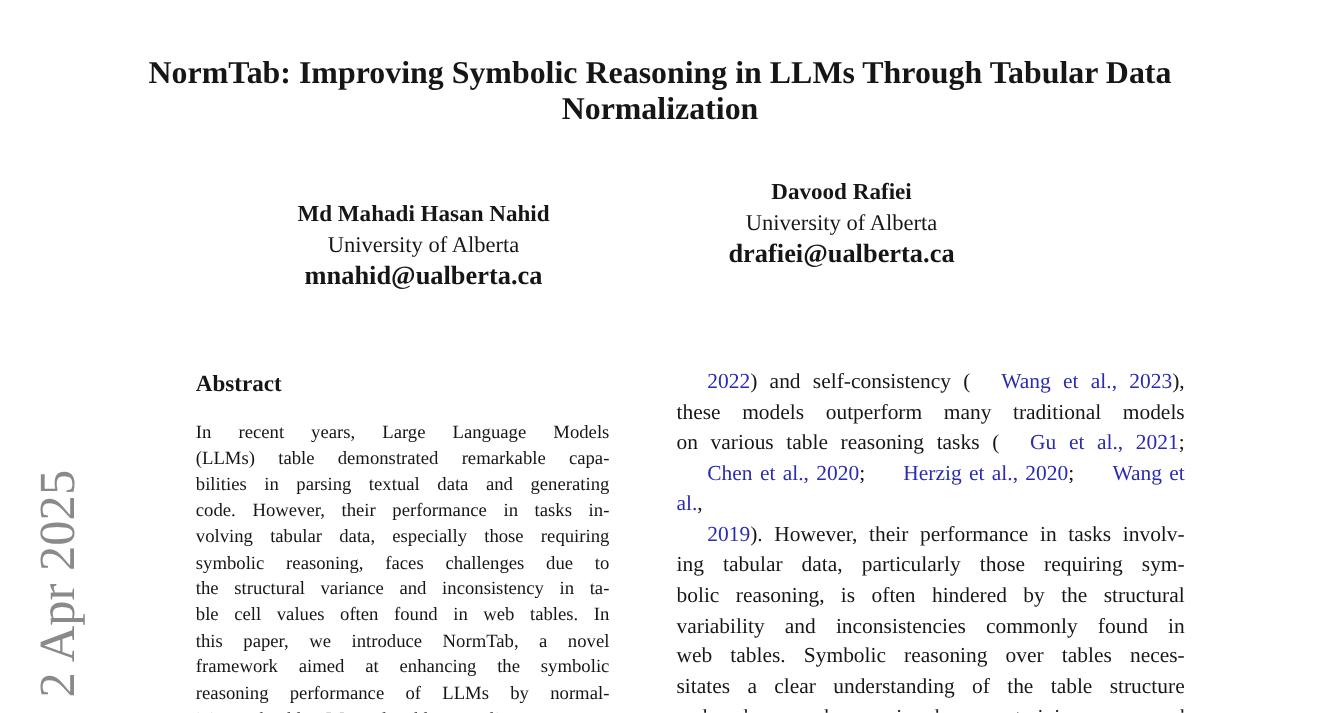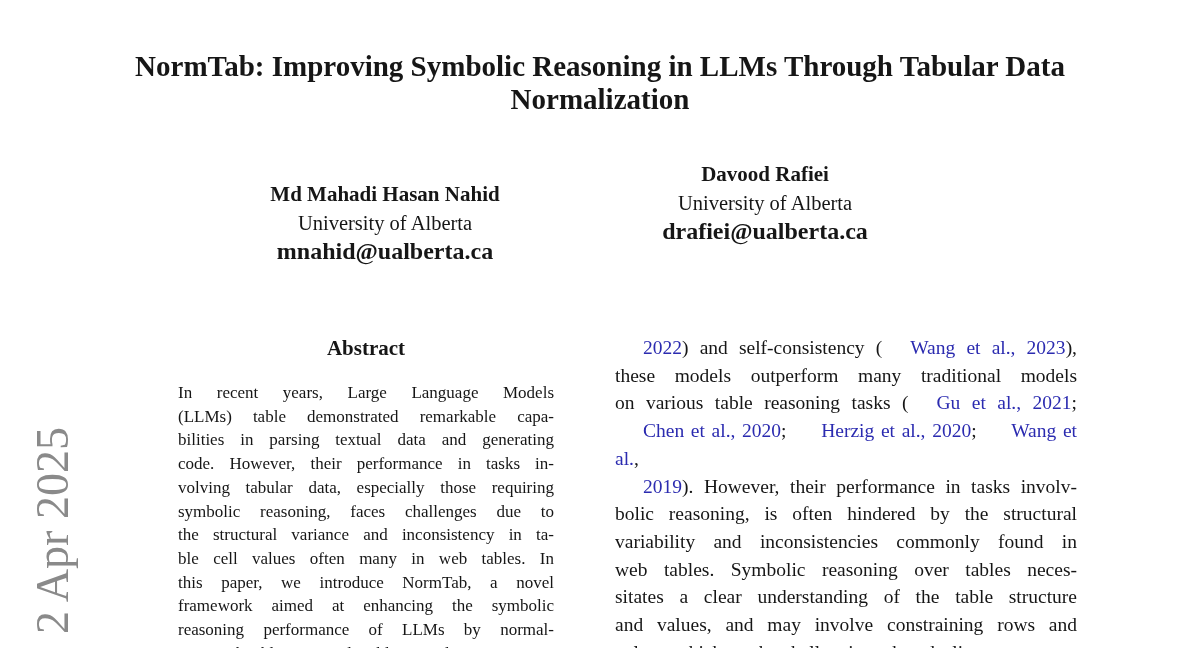--- a/index.html
+++ b/index.html
@@ -44,21 +44,21 @@
   .author-1 { left: 385px; margin-top: 20px; }
   .author-2 { left: 765px; }
   .author-name  { font-weight: bold; font-size: 21px; }
   .author-affil { font-size: 20.5px; }
   .author-email { font-size: 24px; font-weight: bold; }
 
   
   .abstract-heading {
     position: absolute;
     left: 178px; top: 336px; width: 376px;
-    text-align: center;
+    text-align: left;
     font-weight: bold;
     font-size: 21px;
   }
   .abstract-body {
     position: absolute;
     left: 178px; top: 381px; width: 376px;
     font-size: 17px;
     line-height: 23.7px;
   }
 
@@ -99,32 +99,33 @@
 <div class="abstract-heading">Abstract</div>
 
 <div class="abstract-body" id="abstract-body">
     <div class="tline"><span>In recent years, Large Language Models</span></div>
     <div class="tline"><span>(LLMs) table demonstrated remarkable capa-</span></div>
     <div class="tline"><span>bilities in parsing textual data and generating</span></div>
     <div class="tline"><span>code. However, their performance in tasks in-</span></div>
     <div class="tline"><span>volving tabular data, especially those requiring</span></div>
     <div class="tline"><span>symbolic reasoning, faces challenges due to</span></div>
     <div class="tline"><span>the structural variance and inconsistency in ta-</span></div>
-    <div class="tline"><span>ble cell values often many in web tables. In</span></div>
+    <div class="tline"><span>ble cell values often found in web tables. In</span></div>
     <div class="tline"><span>this paper, we introduce NormTab, a novel</span></div>
     <div class="tline"><span>framework aimed at enhancing the symbolic</span></div>
     <div class="tline"><span>reasoning performance of LLMs by normal-</span></div>
     <div class="tline"><span>izing web tables. We study table normaliza-</span></div>
   </div>
 
 <div class="right-col" id="right-col">
     <div class="tline"><span class="cite">2022</span><span>) and self-consistency (</span><span class="cite">Wang et al., 2023</span><span>),</span></div>
     <div class="tline"><span>these models outperform many traditional models</span></div>
     <div class="tline"><span>on various table reasoning tasks (</span><span class="cite">Gu et al., 2021</span><span>;</span></div>
     <div class="tline"><span class="cite">Chen et al., 2020</span><span>; </span><span class="cite">Herzig et al., 2020</span><span>; </span><span class="cite">Wang et al.</span><span>,</span></div>
     <div class="tline"><span class="cite">2019</span><span>). However, their performance in tasks involv-</span></div>
+    <div class="tline"><span>ing tabular data, particularly those requiring sym-</span></div>
     <div class="tline"><span>bolic reasoning, is often hindered by the structural</span></div>
     <div class="tline"><span>variability and inconsistencies commonly found in</span></div>
     <div class="tline"><span>web tables. Symbolic reasoning over tables neces-</span></div>
     <div class="tline"><span>sitates a clear understanding of the table structure</span></div>
     <div class="tline"><span>and values, and may involve constraining rows and</span></div>
     <div class="tline"><span>values, which can be challenging when dealing</span></div>
   </div>
 
 </body></html>

